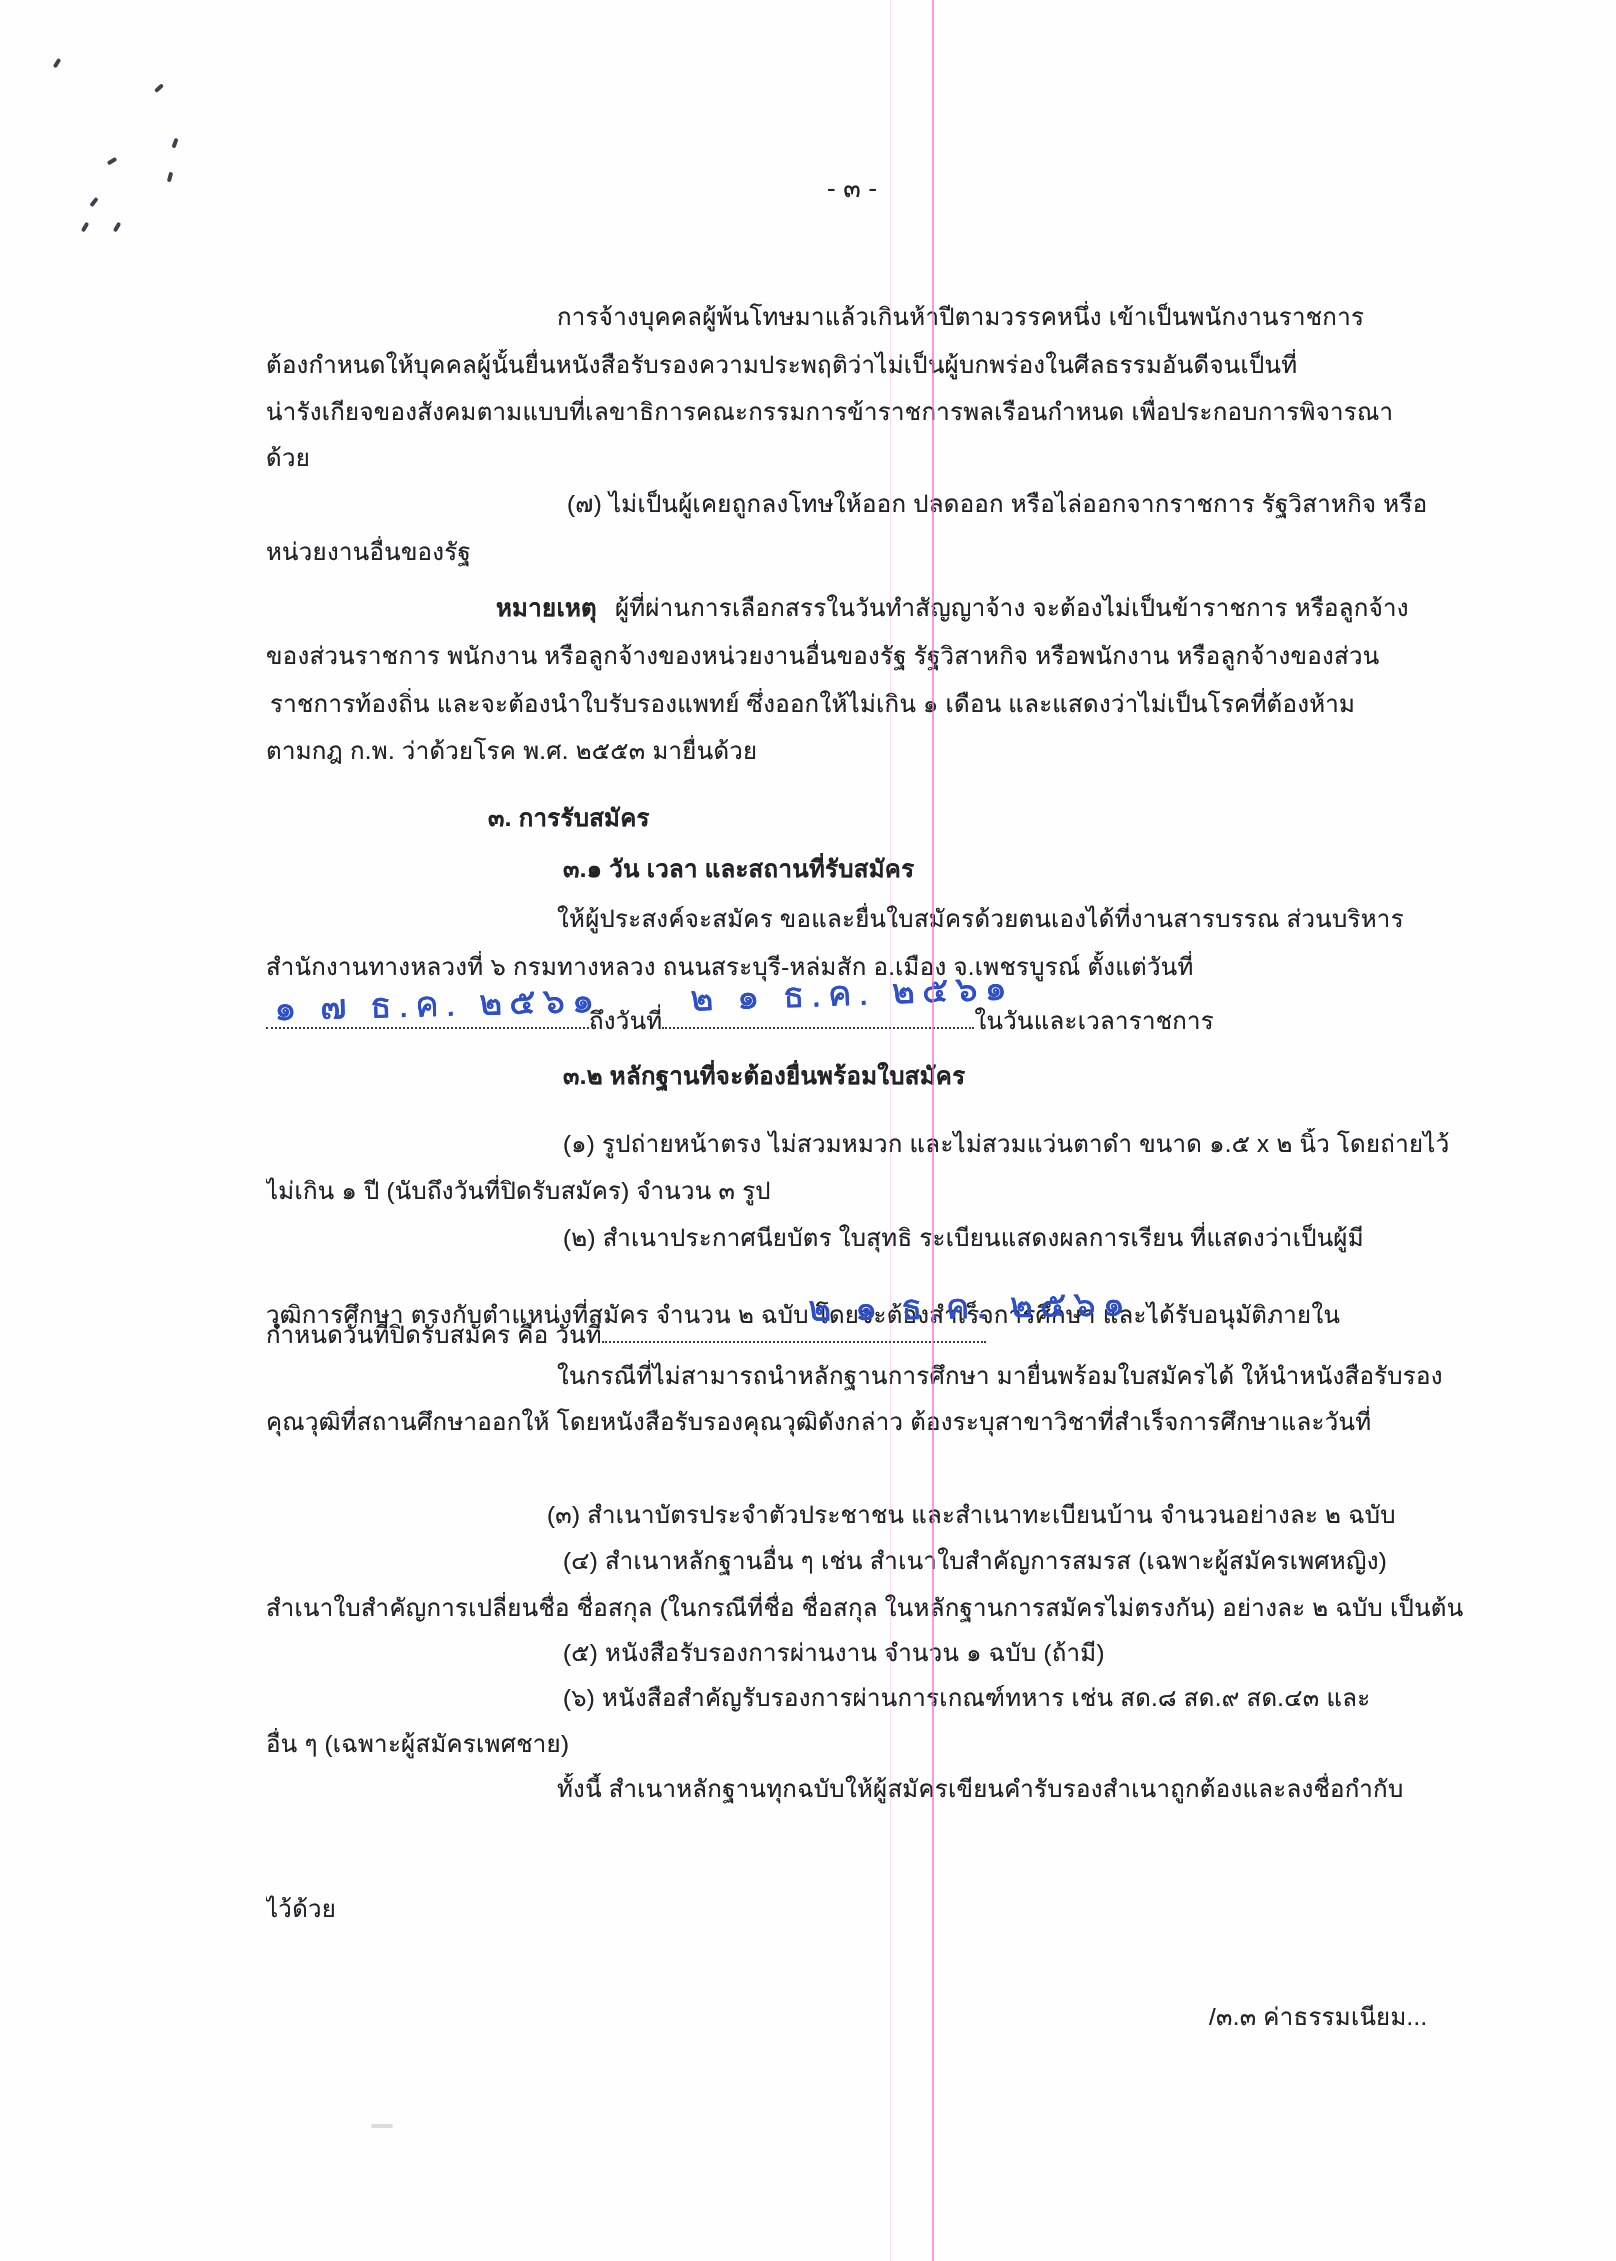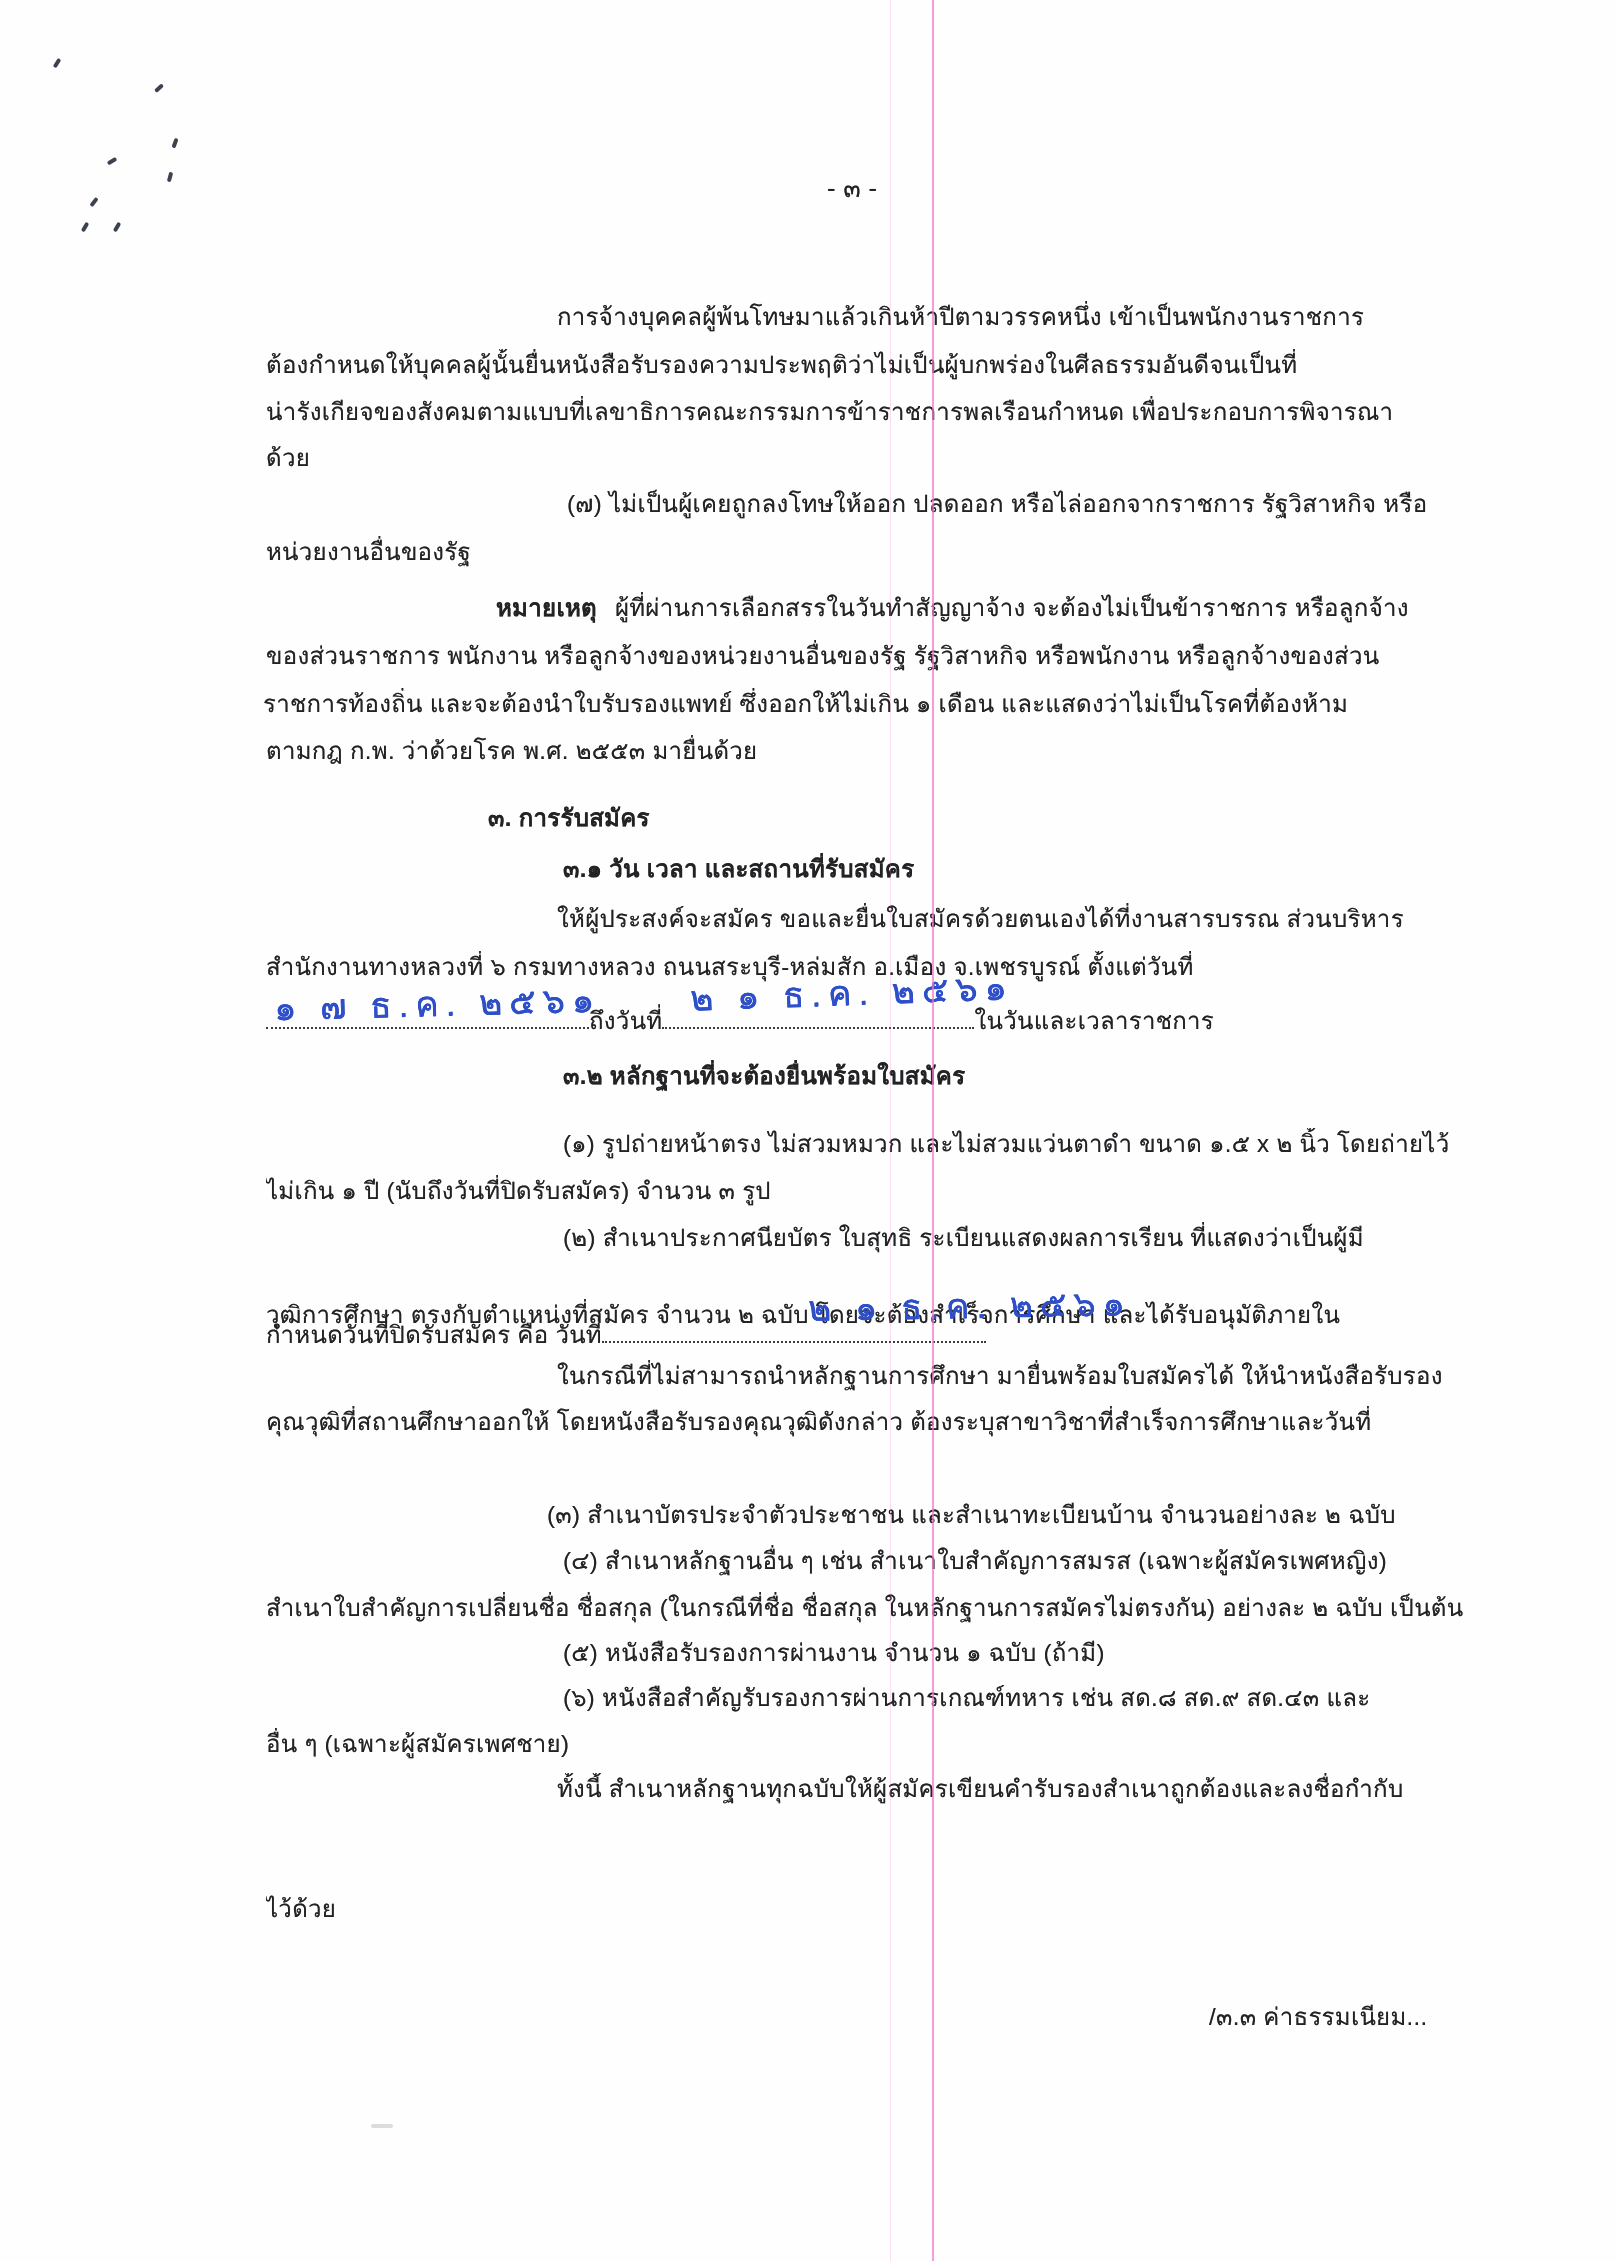--- a/index.html
+++ b/index.html
@@ -97,21 +97,21 @@
   <div class="line" style="top:396px; left:266px;">น่ารังเกียจของสังคมตามแบบที่เลขาธิการคณะกรรมการข้าราชการพลเรือนกำหนด เพื่อประกอบการพิจารณา</div>
   <div class="line" style="top:442px; left:266px;">ด้วย</div>
 
   <div class="line" style="top:488px; left:567px;">(๗)  ไม่เป็นผู้เคยถูกลงโทษให้ออก ปลดออก หรือไล่ออกจากราชการ รัฐวิสาหกิจ หรือ</div>
   <div class="line" style="top:536px; left:266px;">หน่วยงานอื่นของรัฐ</div>
 
   <div class="line" style="top:592px; left:496px;">
     <span class="bold">หมายเหตุ</span><span class="gap"></span><span>ผู้ที่ผ่านการเลือกสรรในวันทำสัญญาจ้าง จะต้องไม่เป็นข้าราชการ หรือลูกจ้าง</span>
   </div>
   <div class="line" style="top:640px; left:266px;">ของส่วนราชการ พนักงาน หรือลูกจ้างของหน่วยงานอื่นของรัฐ รัฐวิสาหกิจ หรือพนักงาน หรือลูกจ้างของส่วน</div>
-  <div class="line" style="top:688px; left:263px;">ราชการท้องถิ่น และจะต้องนำใบรับรองแพทย์ ซึ่งออกให้ไม่เกิน ๑ เดือน และแสดงว่าไม่เป็นโรคที่ต้องห้าม</div>
+  <div class="line" style="top:688px; left:270px;">ราชการท้องถิ่น และจะต้องนำใบรับรองแพทย์ ซึ่งออกให้ไม่เกิน ๑ เดือน และแสดงว่าไม่เป็นโรคที่ต้องห้าม</div>
   <div class="line" style="top:735px; left:266px;text-align:right;">ตามกฎ ก.พ. ว่าด้วยโรค พ.ศ. ๒๕๕๓ มายื่นด้วย</div>
 
   <div class="line bold" style="top:802px; left:488px;">๓.  การรับสมัคร</div>
   <div class="line bold" style="top:853px; left:563px;">๓.๑  วัน เวลา และสถานที่รับสมัคร</div>
 
   <div class="line" style="top:903px; left:557px;">ให้ผู้ประสงค์จะสมัคร ขอและยื่นใบสมัครด้วยตนเองได้ที่งานสารบรรณ ส่วนบริหาร</div>
   <div class="line" style="top:951px; left:266px;">สำนักงานทางหลวงที่ ๖ กรมทางหลวง ถนนสระบุรี-หล่มสัก อ.เมือง จ.เพชรบูรณ์ ตั้งแต่วันที่</div>
 
   <div class="line" style="top:1000px; left:266px;">
     <span class="dots" style="width:323px;"></span><span>ถึงวันที่</span><span class="dots" style="width:312px;"></span><span>ในวันและเวลาราชการ</span>

